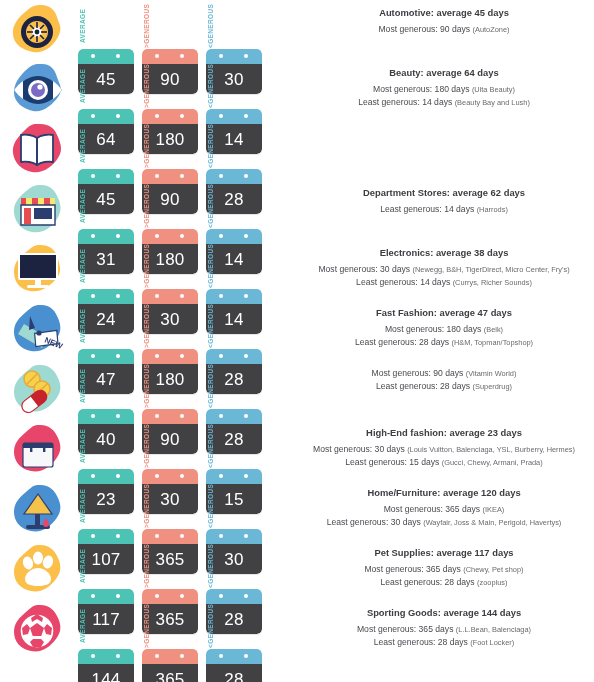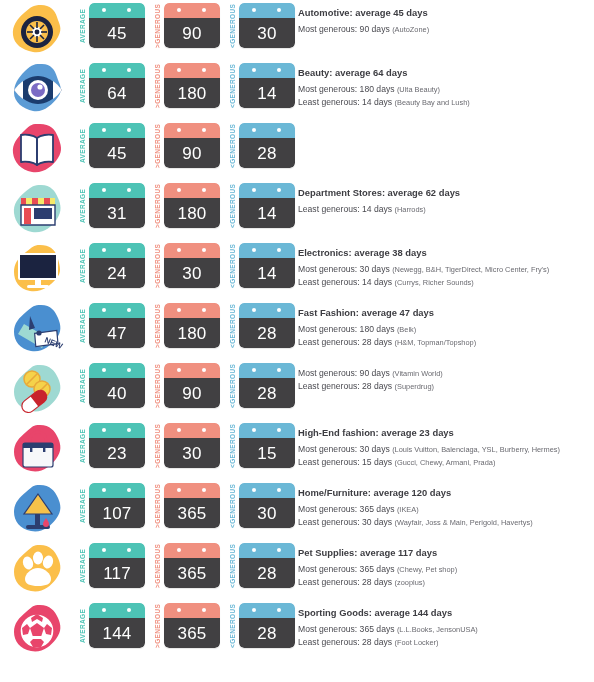--- a/index.html
+++ b/index.html
@@ -40,21 +40,21 @@
   .blob svg { display: block; width: 58px; height: 56px; }
 
   
   .cal-group {
     display: flex;
     align-items: flex-start;
     flex: 0 0 217px;
     width: 217px;
     padding-top: 3px;
   }
-  .cal-unit { display: flex; align-items: flex-start; }
+  .cal-unit { display: flex; align-items: flex-start; flex-direction: column; }
   .cal-label {
     writing-mode: vertical-rl;
     transform: rotate(180deg);
     font-size: 6.5px;
     font-weight: bold;
     letter-spacing: 0.35px;
     line-height: 1;
     height: 46px;
     display: flex;
     align-items: center;
@@ -107,20 +107,21 @@
     line-height: 1;
   }
   .cal-sp { width: 8px; flex: 0 0 8px; }
 
   
   .text-cell {
     flex: 1 1 auto;
     padding-top: 7px;
     padding-left: 3px;
     padding-right: 4px;
+    text-align: center;
   }
   .cat-title {
     font-size: 9.4px;
     font-weight: bold;
     color: #3D3D42;
     line-height: 1.25;
     margin-bottom: 4px;
     white-space: nowrap;
   }
   .cat-line {
@@ -804,18 +805,18 @@
                 <span class="dot d2"></span>
               </div>
               <div class="cal-body">
                 <span class="cal-num">28</span>
               </div>
             </div>
           </div>
         </div>
         <div class="text-cell">
           <div class="cat-title">Sporting Goods: average 144 days</div>
-          <div class="cat-line"><span>Most generous: 365 days</span> <span class="paren">(L.L.Books, JensonUSA)</span></div>
+          <div class="cat-line"><span>Most generous: 365 days</span> <span class="paren">(L.L.Bean, Balenciaga)</span></div>
           <div class="cat-line"><span>Least generous: 28 days</span> <span class="paren">(Foot Locker)</span></div>
         </div>
       </div>
     </div>
 </div>
 
 </body></html>

